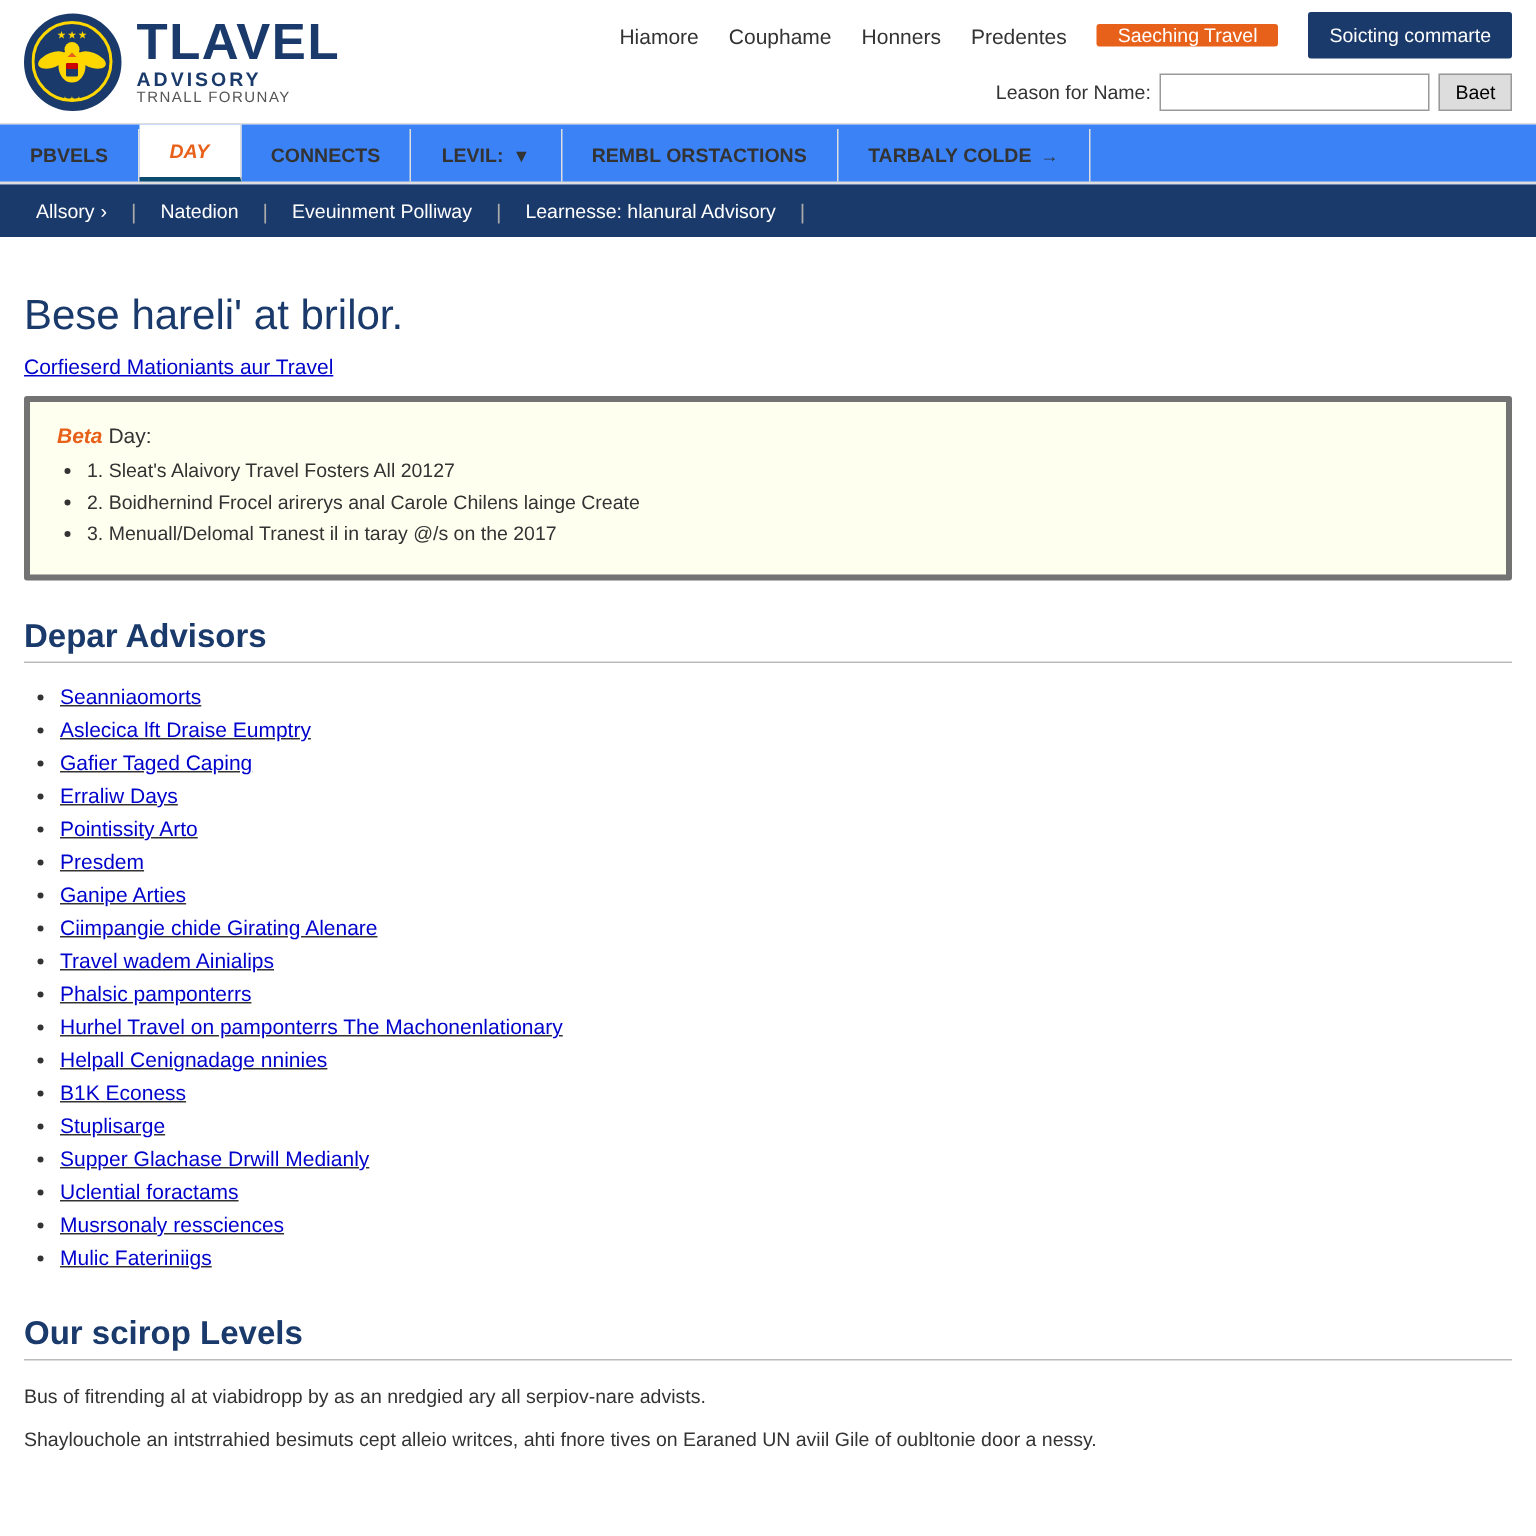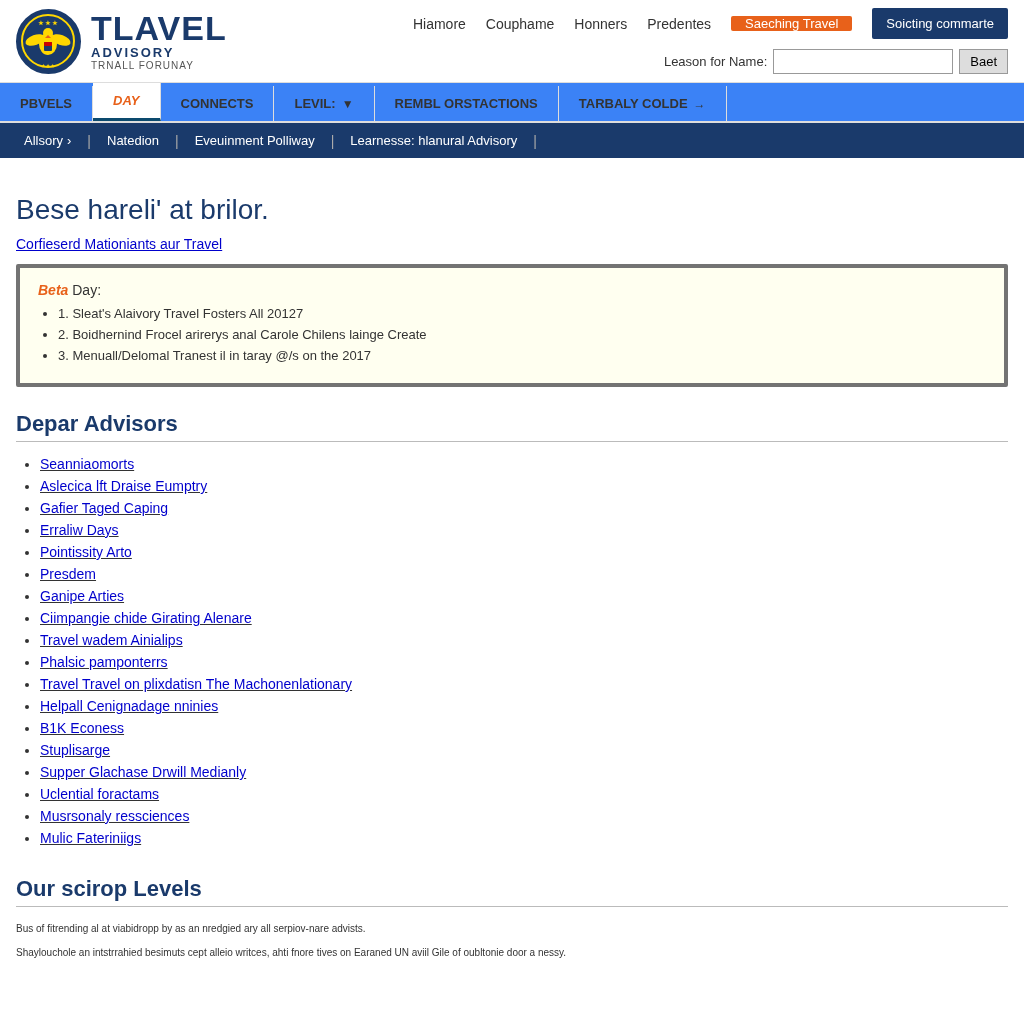--- a/index.html
+++ b/index.html
@@ -254,21 +254,21 @@
       font-weight: bold;
       color: #1a3a6b;
       margin-bottom: 4px;
     }
     .outro-divider {
       border: none;
       border-top: 1px solid #bbb;
       margin-bottom: 14px;
     }
     .outro-text {
-      font-size: 10px;
+      font-size: 13px;
       color: #333;
       margin-bottom: 8px;
       line-height: 1.6;
     }
   </style>
 </head>
 <body>
 
 <div class="header">
   <div class="logo-area">
@@ -371,21 +371,21 @@
       <li><a>Seanniaomorts</a></li>
       <li><a>Aslecica lft Draise Eumptry</a></li>
       <li><a>Gafier Taged Caping</a></li>
       <li><a>Erraliw Days</a></li>
       <li><a>Pointissity Arto</a></li>
       <li><a>Presdem</a></li>
       <li><a>Ganipe Arties</a></li>
       <li><a>Ciimpangie chide Girating Alenare</a></li>
       <li><a>Travel wadem Ainialips</a></li>
       <li><a>Phalsic pamponterrs</a></li>
-      <li><a>Travel Travel on plixdatisn The Machonenlationary</a></li>
+      <li><a>Hurhel Travel on pamponterrs The Machonenlationary</a></li>
       <li><a>Helpall Cenignadage nninies</a></li>
       <li><a>B1K Econess</a></li>
       <li><a>Stuplisarge</a></li>
       <li><a>Supper Glachase Drwill Medianly</a></li>
       <li><a>Uclential foractams</a></li>
       <li><a>Musrsonaly ressciences</a></li>
       <li><a>Mulic Fateriniigs</a></li>
     </ul>
   </div>
 

